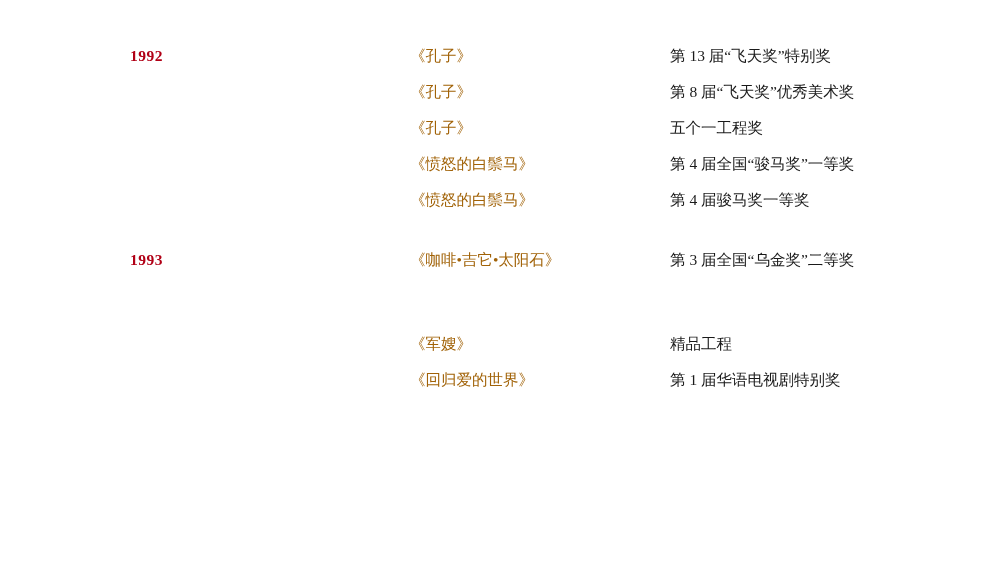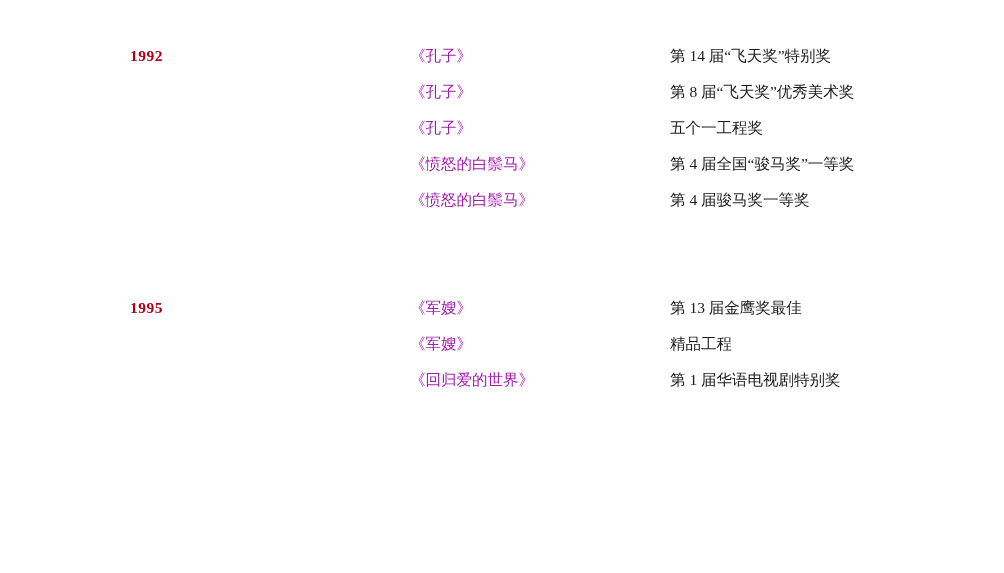--- a/index.html
+++ b/index.html
@@ -39,42 +39,42 @@
     padding-left: 130px !important;
     color: #b10016;
     font-weight: bold;
     font-size: 15px;
     letter-spacing: 0.5px;
     margin-left: 24px;
   }
   .col-title {
     width: 260px;
     padding-left: 150px !important;
-    color: #a21caf;
+    color: #a16207;
   }
   .col-award {
     color: #1a1a1a;
     padding-left: 0 !important;
   }
   .group-gap td {
     height: 24px;
     line-height: 24px;
     font-size: 1px;
   }
 </style>
 </head>
 <body>
 
 <div class="page">
   <table class="award-table">
     <tbody>
         <tr>
           <td class="col-year">1992</td>
           <td class="col-title">《孔子》</td>
-          <td class="col-award">第 14 届“飞天奖”特别奖</td>
+          <td class="col-award">第 13 届“飞天奖”特别奖</td>
         </tr>
         <tr>
           <td class="col-year"></td>
           <td class="col-title">《孔子》</td>
           <td class="col-award">第 8 届“飞天奖”优秀美术奖</td>
         </tr>
         <tr>
           <td class="col-year"></td>
           <td class="col-title">《孔子》</td>
           <td class="col-award">五个一工程奖</td>
@@ -85,30 +85,30 @@
           <td class="col-award">第 4 届全国“骏马奖”一等奖</td>
         </tr>
         <tr>
           <td class="col-year"></td>
           <td class="col-title">《愤怒的白鬃马》</td>
           <td class="col-award">第 4 届骏马奖一等奖</td>
         </tr>
         <tr class="group-gap">
           <td colspan="3"></td>
         </tr>
+        <tr>
+          <td class="col-year">1993</td>
+          <td class="col-title">《咖啡•吉它•太阳石》</td>
+          <td class="col-award">第 3 届全国“乌金奖”二等奖</td>
+        </tr>
         <tr class="group-gap">
           <td colspan="3"></td>
         </tr>
         <tr class="group-gap">
           <td colspan="3"></td>
-        </tr>
-        <tr>
-          <td class="col-year">1995</td>
-          <td class="col-title">《军嫂》</td>
-          <td class="col-award">第 13 届金鹰奖最佳</td>
         </tr>
         <tr>
           <td class="col-year"></td>
           <td class="col-title">《军嫂》</td>
           <td class="col-award">精品工程</td>
         </tr>
         <tr>
           <td class="col-year"></td>
           <td class="col-title">《回归爱的世界》</td>
           <td class="col-award">第 1 届华语电视剧特别奖</td>

